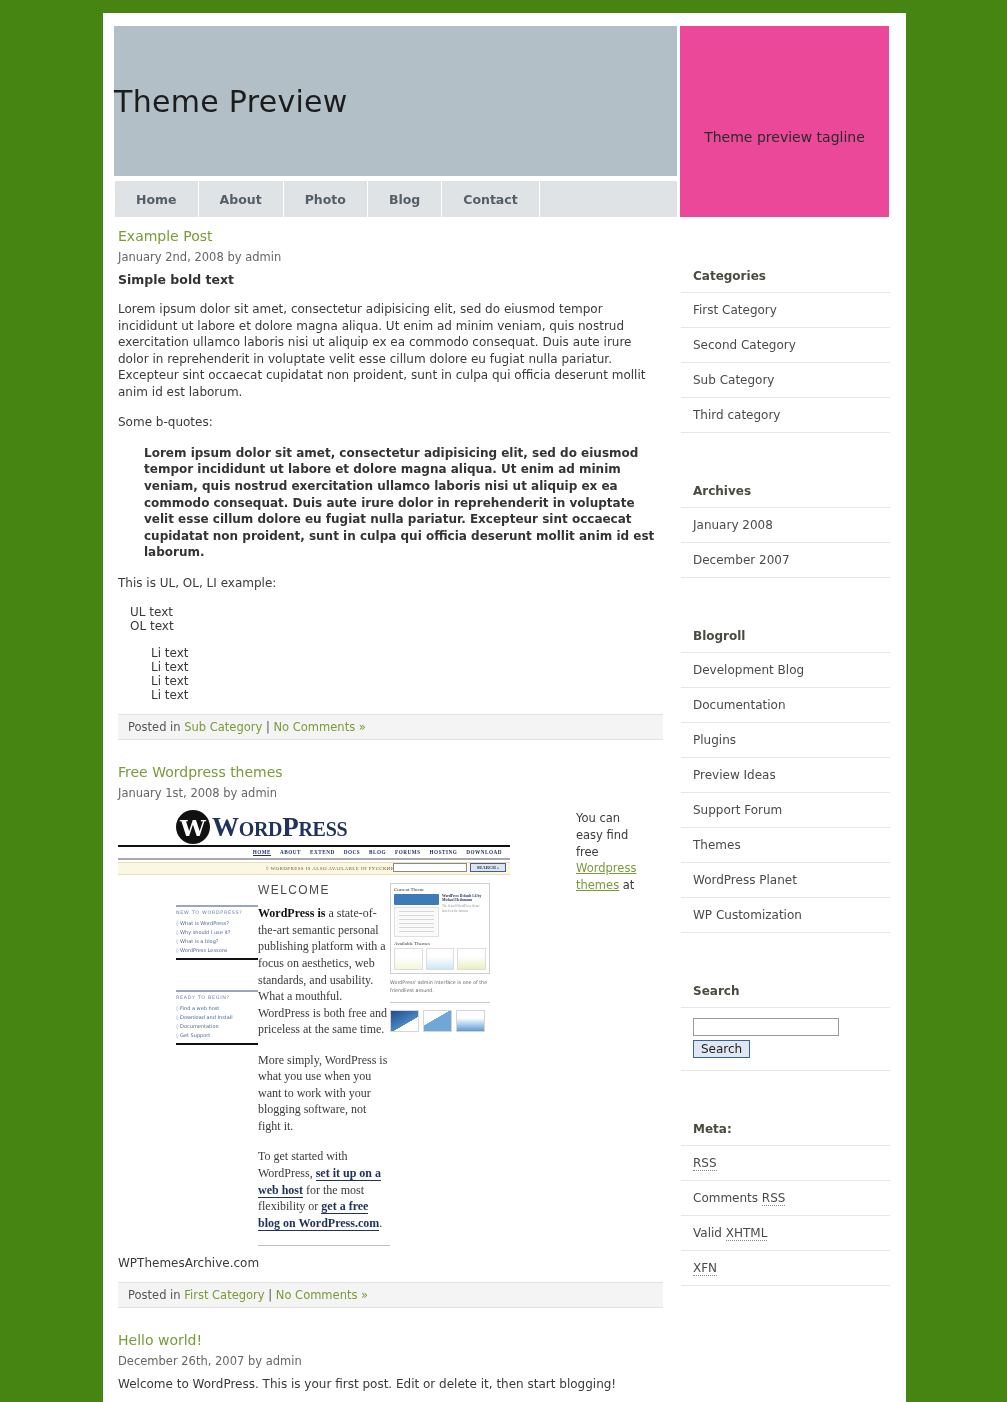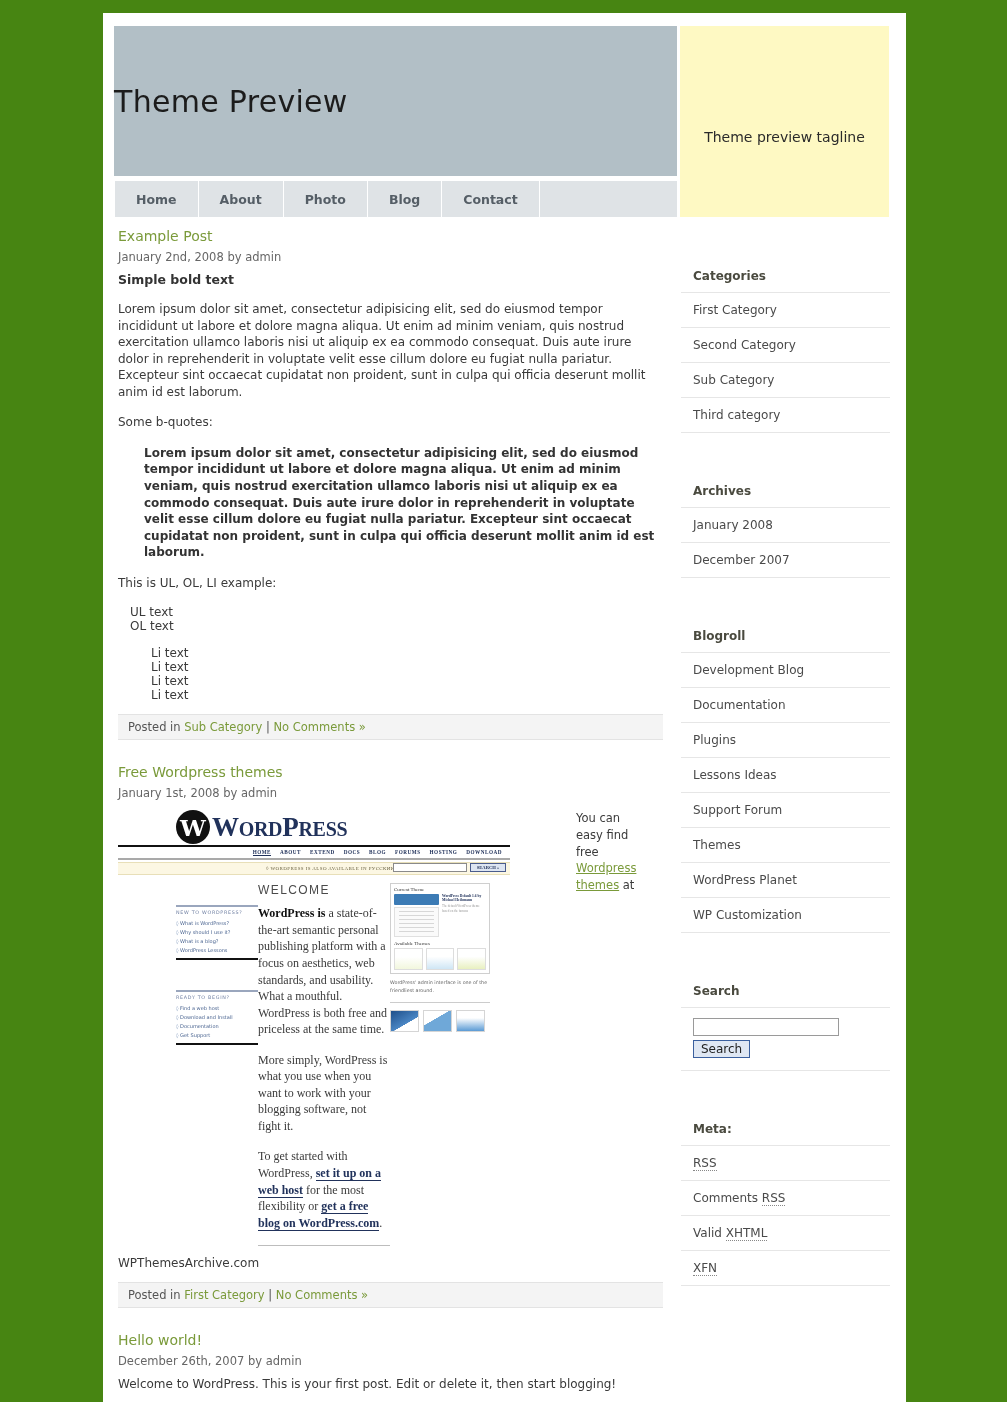--- a/index.html
+++ b/index.html
@@ -45,21 +45,21 @@
     color: #1c1c1c;
     letter-spacing: 0.3px;
     margin: 0;
   }
   #tagline-block {
     position: absolute;
     left: 577px;
     top: 13px;
     width: 209px;
     height: 191px;
-    background: #fef9c3;
+    background: #ec4899;
     display: flex;
     align-items: center;
     justify-content: center;
     text-align: center;
   }
   #tagline-text {
     font-size: 14px;
     color: #2a2a2a;
     line-height: 1.65;
     padding: 0 16px;
@@ -583,21 +583,21 @@
         <h3 class="side-head">Archives</h3>
         <div class="side-item">January 2008</div>
         <div class="side-item">December 2007</div>
       </div>
 
       <div class="side-block">
         <h3 class="side-head">Blogroll</h3>
         <div class="side-item">Development Blog</div>
         <div class="side-item">Documentation</div>
         <div class="side-item">Plugins</div>
-        <div class="side-item">Lessons Ideas</div>
+        <div class="side-item">Preview Ideas</div>
         <div class="side-item">Support Forum</div>
         <div class="side-item">Themes</div>
         <div class="side-item">WordPress Planet</div>
         <div class="side-item">WP Customization</div>
       </div>
 
       <div class="side-block">
         <h3 class="side-head">Search</h3>
         <div class="search-row">
           <input id="search-input" type="text" placeholder="" style="">

